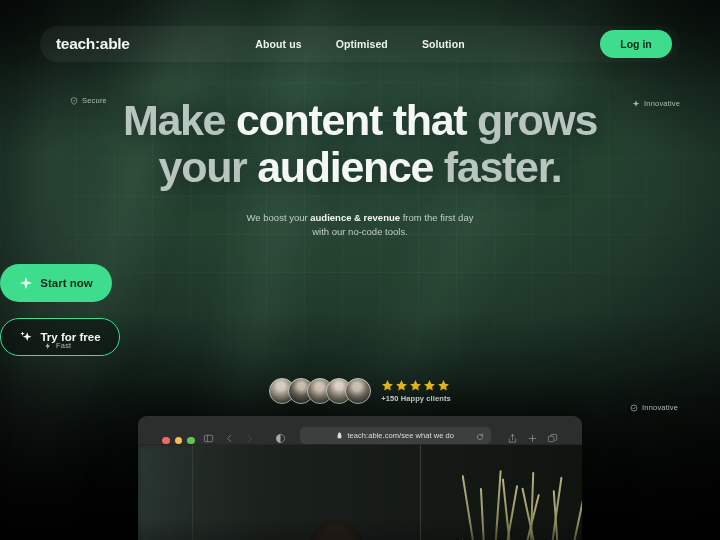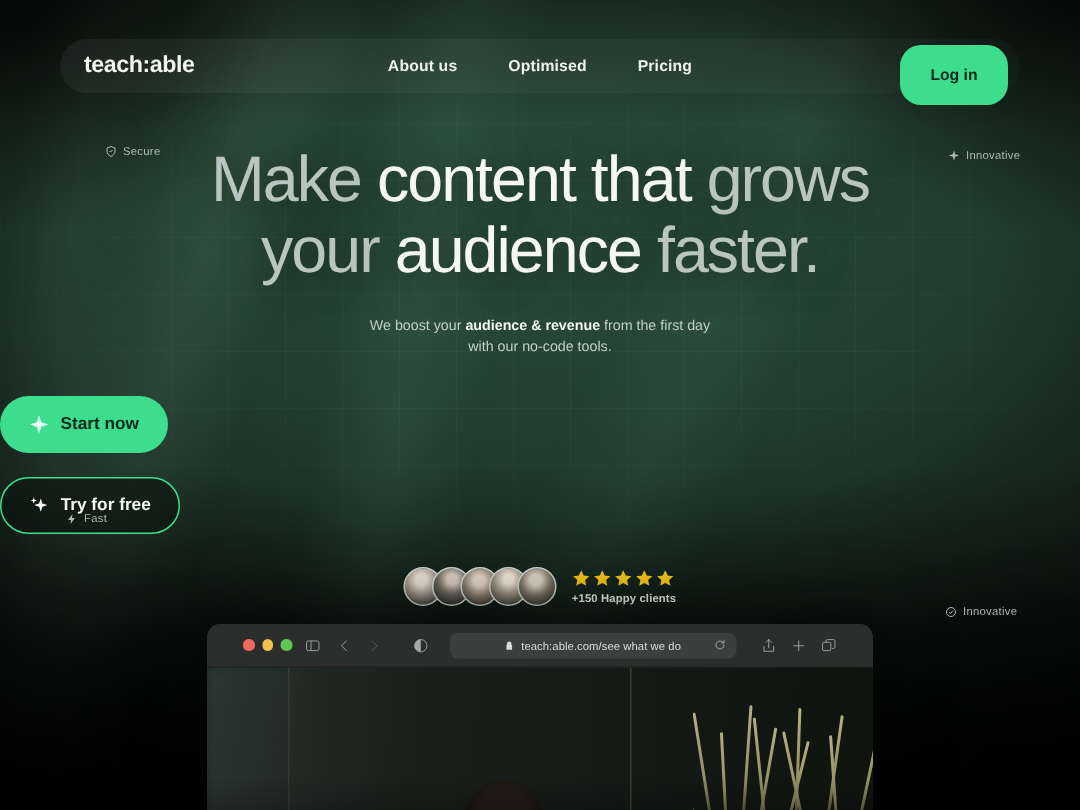--- a/index.html
+++ b/index.html
@@ -75,21 +75,21 @@
   .nav-links{
     position:absolute; left:50%; transform:translateX(-50%);
     display:flex; gap:34px;
   }
   .nav-link{
     font-size:10.5px; font-weight:bold; color:#eef3ef;
     cursor:pointer; letter-spacing:.1px;
   }
   .login-btn{
     position:absolute; right:8px; top:4px;
-    width:72px; height:40px; border-radius:14px;
+    width:72px; height:28px; border-radius:14px;
     background:#3ddd8d; border:none;
     color:#0f2a1c; font-size:10.5px; font-weight:bold;
     font-family:inherit; cursor:pointer;
     display:flex; align-items:center; justify-content:center;
   }
 
   
   .tag{
     position:absolute; z-index:15;
     display:flex; align-items:center; gap:4px;
@@ -98,21 +98,21 @@
   .tag svg{ width:8px; height:8px; display:block; }
   .tag-secure     { left:70px;  top:96px; }
   .tag-innovative { left:632px; top:99px;text-align:center; }
   .tag-fast       { left:44px;  top:341px; }
   .tag-optimised  { left:630px; top:403px; }
 
   
   .hero{ position:absolute; left:0; right:0; top:100px; text-align:center; z-index:10; }
 
   .headline{
-    font-size:43px; line-height:.96; font-weight:normal;
+    font-size:43px; line-height:.96; font-weight:bold;
     letter-spacing:-1.3px;
     color:#b9c6bf;
     text-shadow:0 2px 26px rgba(0,0,0,.55);
   }
   .headline .l2{ display:block; margin-top:6px; }
   .headline .hl{ color:#f4f8f5; }
 
   .subtitle{
     margin-top:22px;
     font-size:9.5px; line-height:1.55;
@@ -179,21 +179,21 @@
     width:444px; height:136px;
     border-radius:9px 9px 0 0;
     overflow:hidden;
     background:#1d1f1e;
     box-shadow:0 -6px 46px rgba(0,0,0,.62);
     z-index:12;
   }
   .browser-bar{
     height:29px;
     background:#2c2e2d;
-    display:flex; align-items:center;
+    display:flex; align-items:flex-end;
     padding:0 24px;
     gap:8px;
     border-bottom:1px solid #242625;
   }
   .dots{ display:flex; gap:5px; align-items:center; }
   .dot{ width:7.5px; height:7.5px; border-radius:50%; }
   .dot-r{ background:#ed6a5e; }
   .dot-y{ background:#f4bd4f; }
   .dot-g{ background:#61c554; }
 
@@ -277,21 +277,21 @@
   <div class="bg-grid"></div>
   <div class="bg-vignette"></div>
   <div class="bg-corner-dark"></div>
 
   <nav class="nav">
     <div class="logo">teach:able</div>
 
     <div class="nav-links">
       <span class="nav-link">About us</span>
       <span class="nav-link">Optimised</span>
-      <span class="nav-link">Pricing</span>
+      <span class="nav-link">Solution</span>
     </div>
 
     <button class="login-btn">Log in</button>
   </nav>
 
   <div class="tag tag-secure">
     <span>
       <svg viewBox="0 0 24 24" fill="none" stroke="#aebbb3" stroke-width="2">
         <path d="M12 2l8 3v6c0 5-3.5 9-8 11-4.5-2-8-6-8-11V5l8-3z"></path>
         <path d="M9 11l2 2 4-4"></path>

